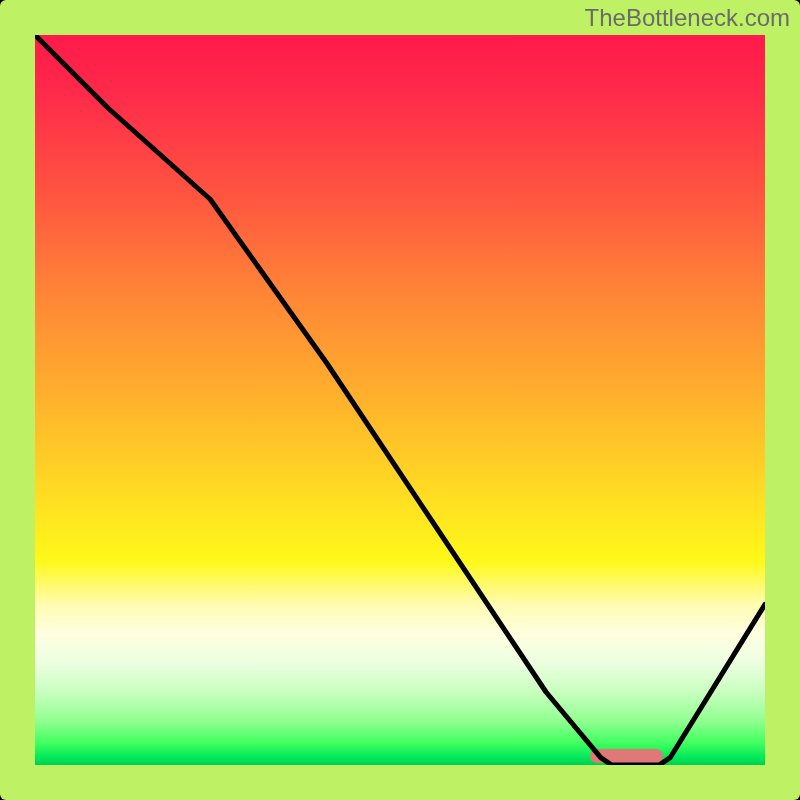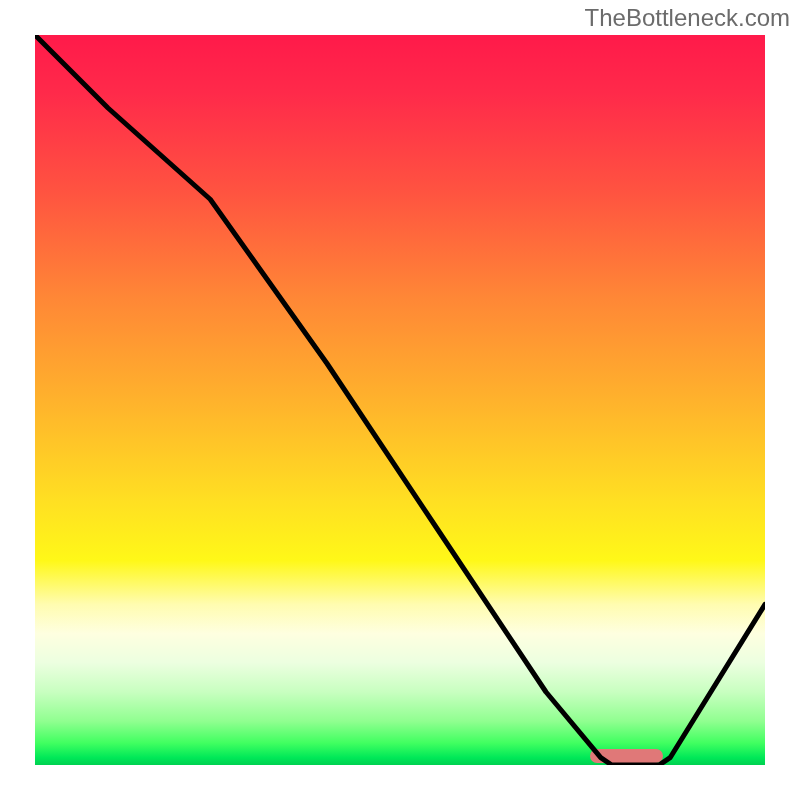--- a/index.html
+++ b/index.html
@@ -8,21 +8,22 @@
     width: 800px;
     height: 800px;
     background: #000;
     font-family: Arial, sans-serif;
     overflow: hidden;
   }
   .chart-container {
     position: relative;
     width: 800px;
     height: 800px;
-    background: #ffffff;
+    background: #bef264;
+    border-radius: 6px;
   }
   .watermark {
     position: absolute;
     top: 4px;
     right: 10px;
     color: #6b6b6b;
     font-size: 24px;
     font-weight: 500;
     z-index: 10;
   }

